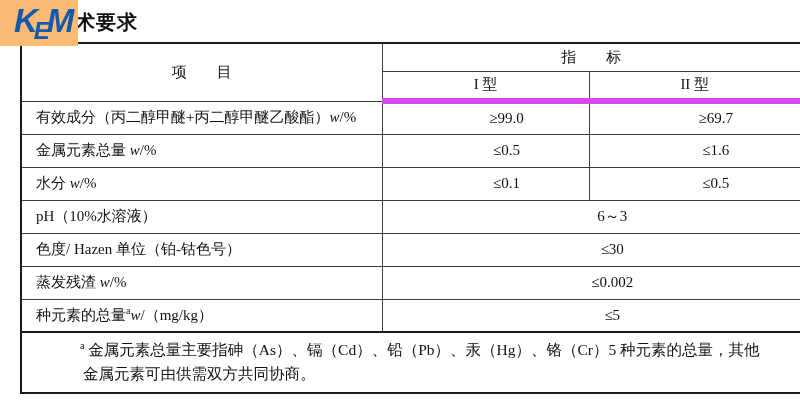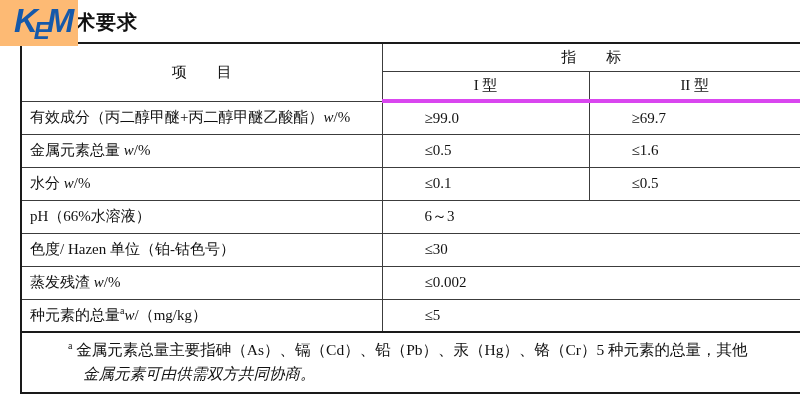--- a/index.html
+++ b/index.html
@@ -56,39 +56,39 @@
     table-layout: fixed;
     border: 2px solid #1a1a1a;
     font-size: 15px;
   }
   table.spec td {
     border: 1px solid #3c3c3c;
     vertical-align: middle;
     overflow: hidden;
     white-space: nowrap;
   }
-  td.lbl   { text-align: left;  padding: 2px 4px 2px 8px; }
-  td.val   { text-align: left; padding-left: 42px; }
+  td.lbl   { text-align: left;  padding: 2px 4px 2px 14px; }
+  td.val   { text-align: center; padding-left: 42px; }
   td.hcell { text-align: center; }
   tr.hdr1 td { height: 28px; }
-  tr.hdr2 td { height: 30px; border-bottom: 4px solid #d946ef; }
+  tr.hdr2 td { height: 30px; border-bottom: 6px solid #d946ef; }
   tr.drow td { height: 33px; }
   .itw { font-style: italic; }
   sup.mark { font-size: 10px; line-height: 0; }
 
   
   tr.foot td {
     border-top: 2px solid #1a1a1a;
     padding: 5px 8px 6px 46px;
     white-space: normal;
     text-align: left;
     vertical-align: top;
   }
-  .fn-line { line-height: 24px; font-size: 15.5px; }
-  .fn-line2 { margin-left: 15px; font-style: italic; }
+  .fn-line { line-height: 24px; font-size: 15.5px; margin-left: 12px; }
+  .fn-line2 { margin-left: 15px; }
 </style>
 </head>
 <body>
 
 <div class="canvas">
 
   <div class="doc-title">表1　技术要求</div>
 
   <table class="spec">
     <colgroup>
@@ -119,21 +119,21 @@
       <td class="val">≤1.6</td>
     </tr>
 
     <tr class="drow">
       <td class="lbl"><span>水分 </span><span class="itw">w</span><span>/%</span></td>
       <td class="val">≤0.1</td>
       <td class="val">≤0.5</td>
     </tr>
 
     <tr class="drow">
-      <td class="lbl"><span>pH（66%水溶液）</span></td>
+      <td class="lbl"><span>pH（10%水溶液）</span></td>
       <td class="val" colspan="2">6～3</td>
     </tr>
 
     <tr class="drow">
       <td class="lbl"><span>色度/ Hazen 单位（铂-钴色号）</span></td>
       <td class="val" colspan="2">≤30</td>
     </tr>
 
     <tr class="drow">
       <td class="lbl"><span>蒸发残渣 </span><span class="itw">w</span><span>/%</span></td>

